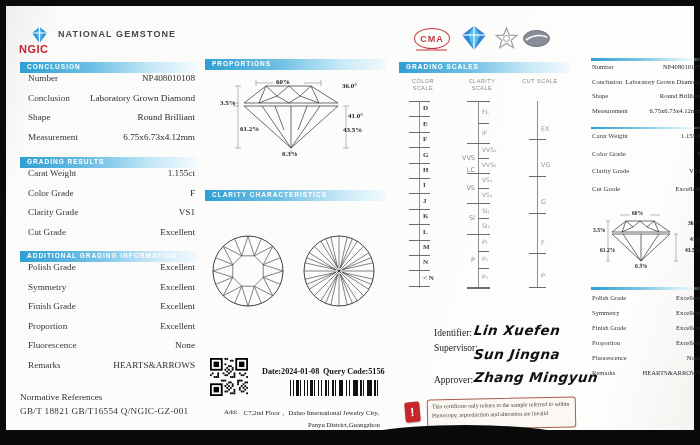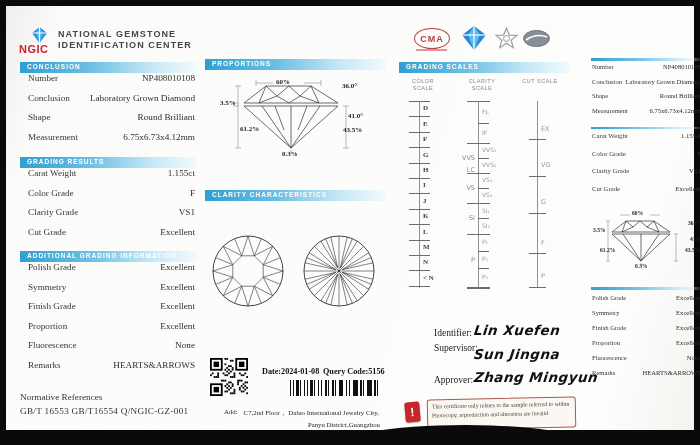--- a/index.html
+++ b/index.html
@@ -89,21 +89,20 @@
 
     <svg class="abs" style="left:26px;top:21px" width="15" height="17" viewBox="0 0 15 17">
       <polygon points="7.5,0 15,6 7.5,16 0,6" fill="#2b8fd8"></polygon>
       <polygon points="7.5,0 11,6 7.5,16 4,6" fill="#5bb9ec"></polygon>
       <line x1="0" y1="6" x2="15" y2="6" stroke="#fff" stroke-width="1"></line>
       <line x1="7.5" y1="0" x2="7.5" y2="16" stroke="#fff" stroke-width="1"></line>
     </svg>
     <div class="brand-abbr">NGIC</div>
     <div class="brand-name">
       <div>NATIONAL GEMSTONE</div>
-      <div>IDENTIFICATION CENTER</div>
     </div>
 
     <div class="badge-cma">
       <span>CMA</span>
     </div>
     <div class="badge-cma-sub"></div>
     <svg class="abs" style="left:455px;top:19px" width="26" height="26" viewBox="0 0 26 26">
       <polygon points="13,1 25,10 13,25 1,10" fill="#2b86d3"></polygon>
       <polygon points="13,1 19,10 13,25 7,10" fill="#56bdf0"></polygon>
       <line x1="1" y1="10" x2="25" y2="10" stroke="#fff" stroke-width="1.2"></line>
@@ -187,21 +186,21 @@
             <span class="val">None</span>
           </div>
         <div class="frow">
             <span class="lbl">Remarks</span>
             <span class="val">HEARTS&amp;ARROWS</span>
           </div>
       </div>
     </div>
 
     <div class="norm-title">Normative References</div>
-    <div class="norm-refs">GB/T 16553   GB/T16554   Q/NGIC-GZ-001</div>
+    <div class="norm-refs">GB/T 18821   GB/T16554   Q/NGIC-GZ-001</div>
 
     <div class="sec-bar abs" style="left:199px;top:53px;width:181px;">PROPORTIONS</div>
     <div class="abs" style="left:203px;top:64px;width:178px;height:98px;">
       <svg class="prop-svg" width="178" height="98" viewBox="0 0 178 98">
         <line x1="57" y1="16" x2="102" y2="16"></line>
           <line x1="57" y1="16" x2="35" y2="33"></line>
           <line x1="102" y1="16" x2="129" y2="33"></line>
         <line x1="35" y1="33" x2="129" y2="33"></line>
           <line x1="35" y1="36" x2="129" y2="36"></line>
         <line x1="35" y1="36" x2="82" y2="78"></line>

